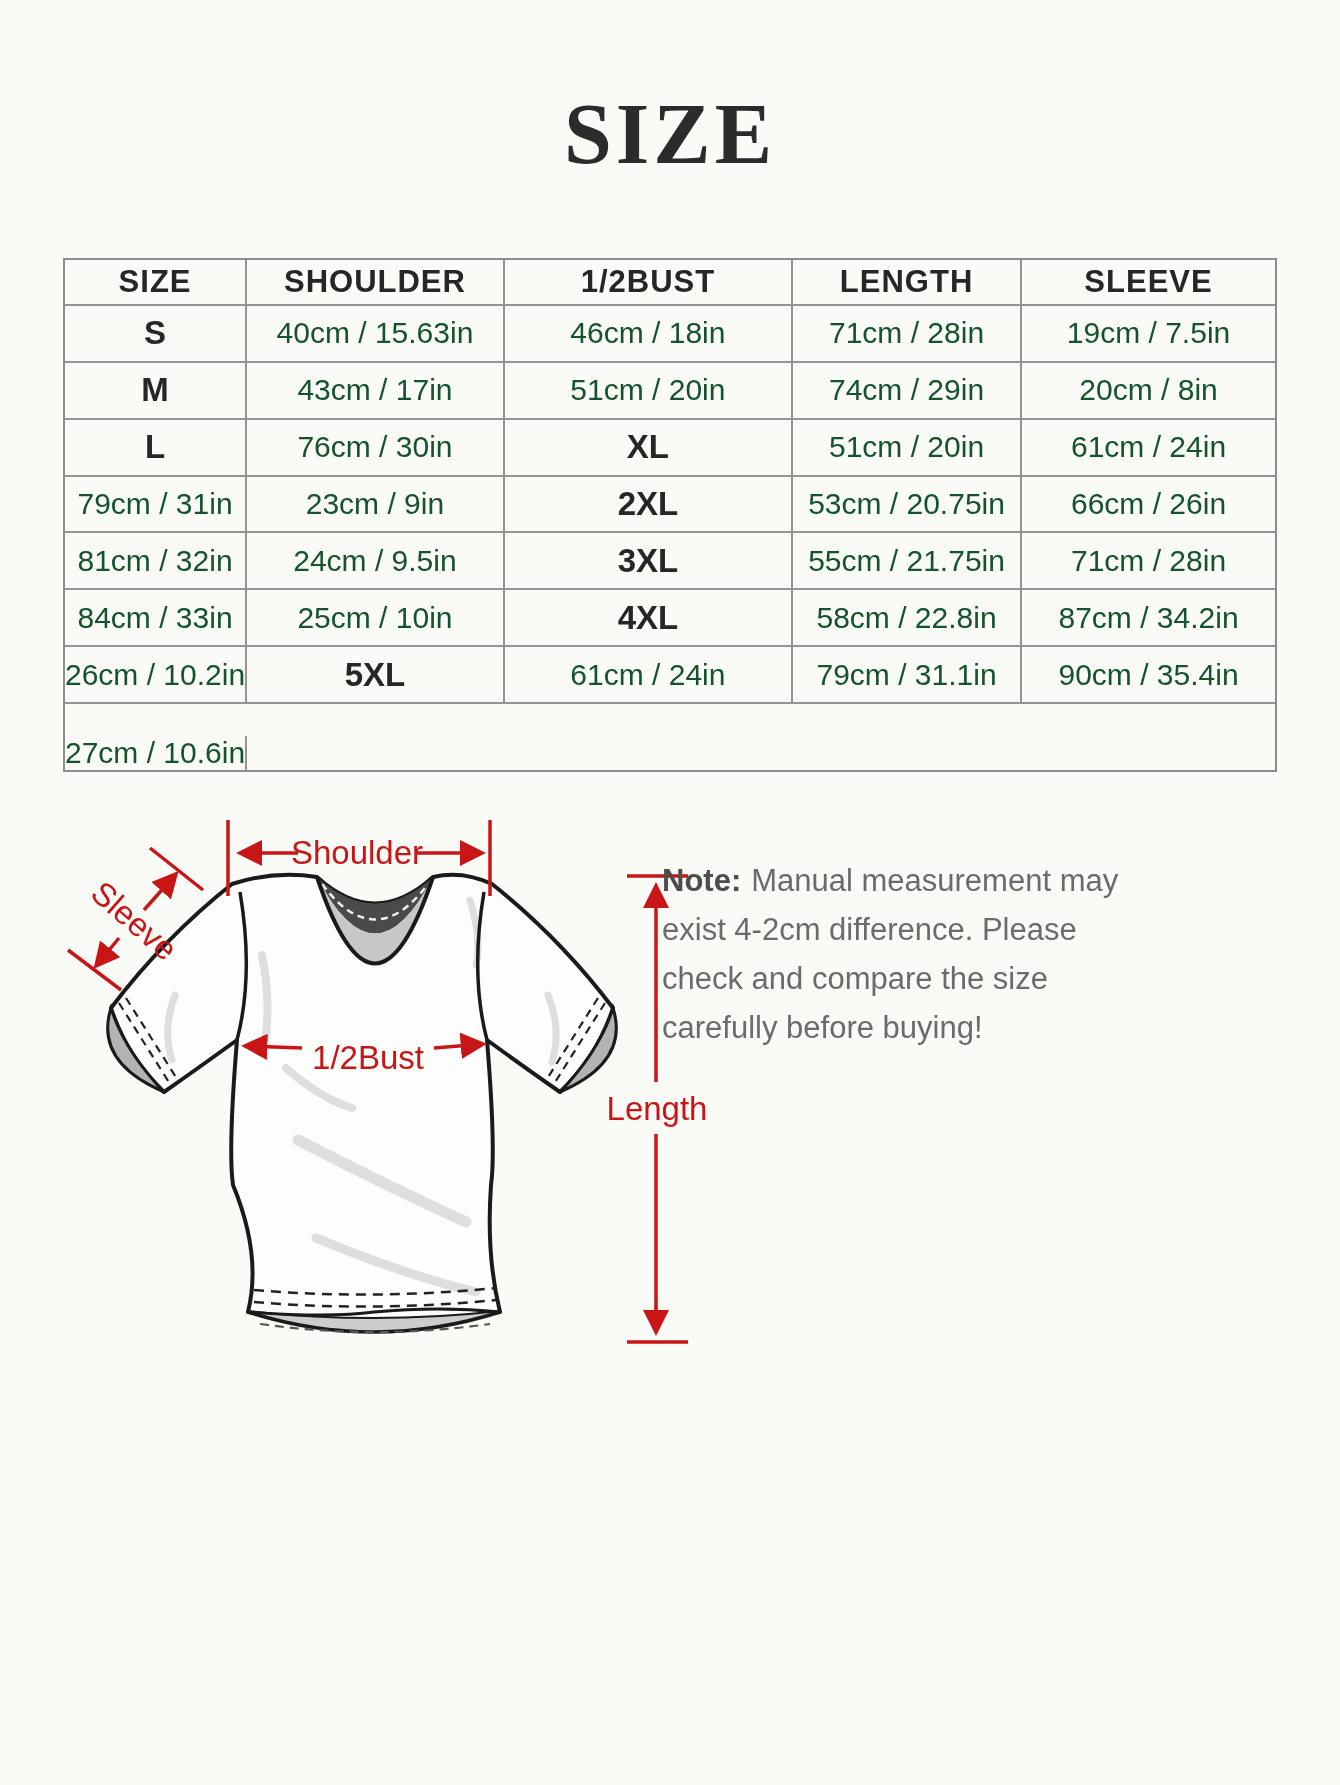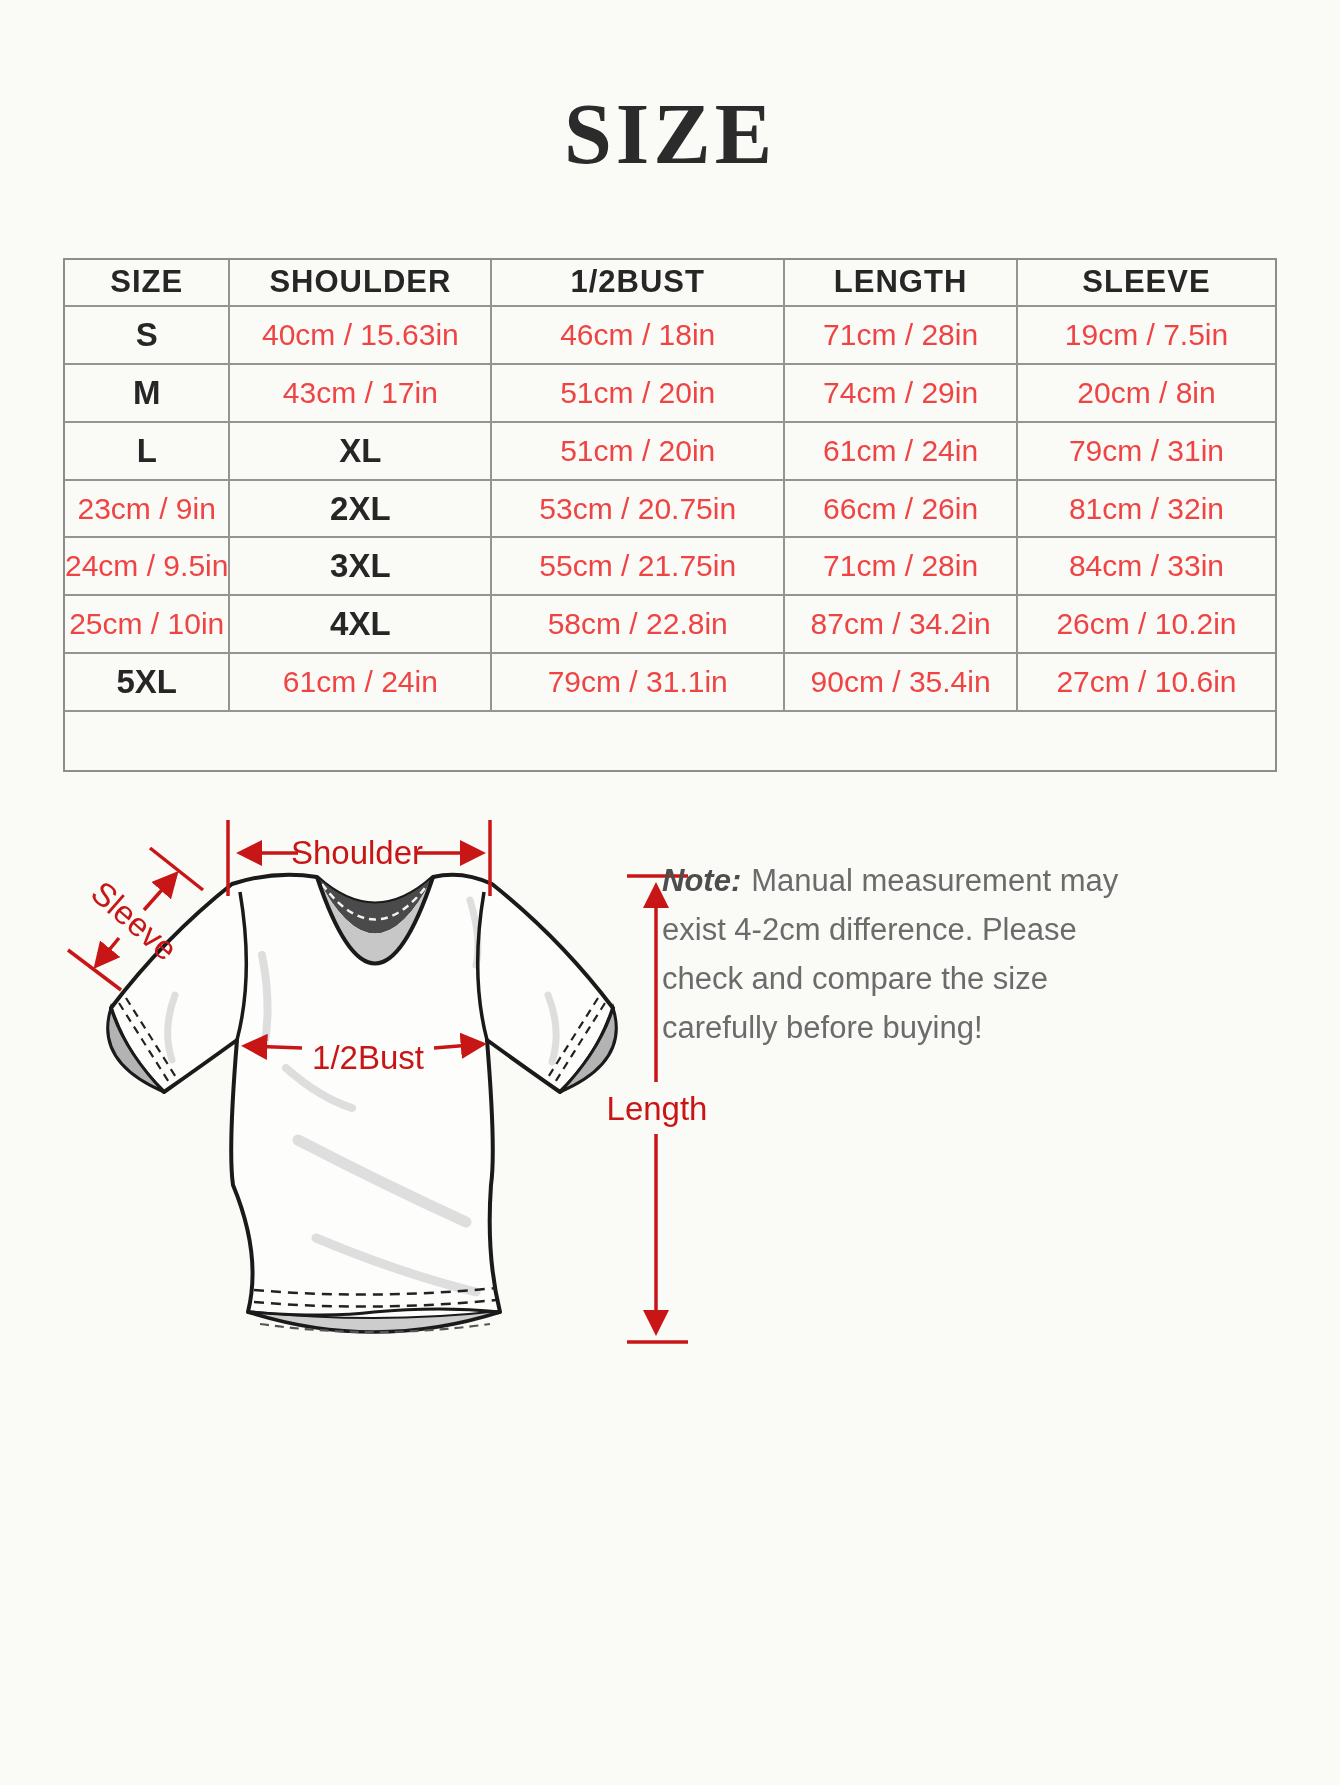--- a/index.html
+++ b/index.html
@@ -20,33 +20,33 @@
     display:grid;
     grid-template-columns:137fr 270fr 302fr 240fr 265fr;
     grid-template-rows:47fr repeat(8, 58fr);
     border:2px solid #8d8d8d;
     box-sizing:border-box;
     background:transparent;
   }
   .cell{
     display:flex;align-items:center;justify-content:center;
     border-right:2px solid #949494;border-bottom:2px solid #949494;
-    font-size:30px;color:#ef4444;
+    font-size:30px;color:#14532d;
     white-space:nowrap;
   }
   .cell:nth-child(5n){border-right:none;}
   .cell:nth-child(n+41){border-bottom:none;margin-top:32px;}
   .cell.hdr{font-weight:bold;font-size:31px;color:#262626;letter-spacing:1px;}
   .cell.szc{font-weight:bold;font-size:33px;color:#262626;}
   .diagram-svg{position:absolute;left:0;top:0;width:1340px;height:1785px;}
   .note-block{
     position:absolute;left:662px;top:856px;width:500px;
     font-size:31px;line-height:49px;color:#6b6b6b;
   }
-  .note-prefix{font-weight:bold;color:#4d4d4d;padding-right:10px;font-style:italic;}
+  .note-prefix{font-weight:bold;color:#4d4d4d;padding-right:10px;}
 </style>
 </head>
 <body>
 
 <svg class="diagram-svg" viewBox="0 0 1340 1785" aria-hidden="true">
   <defs>
     <marker id="arr" viewBox="0 0 10 10" refX="8.5" refY="5" markerWidth="7.5" markerHeight="7.5" orient="auto">
       <path d="M0,0 L10,5 L0,10 Z" fill="#c81616"></path>
     </marker>
   </defs>
@@ -151,20 +151,21 @@
   <div class="cell">71cm / 28in</div>
   <div class="cell">19cm / 7.5in</div>
 
   <div class="cell szc">M</div>
   <div class="cell">43cm / 17in</div>
   <div class="cell">51cm / 20in</div>
   <div class="cell">74cm / 29in</div>
   <div class="cell">20cm / 8in</div>
 
   <div class="cell szc">L</div>
+  <div class="cell">76cm / 30in</div>
 
   <div class="cell szc">XL</div>
   <div class="cell">51cm / 20in</div>
   <div class="cell">61cm / 24in</div>
   <div class="cell">79cm / 31in</div>
   <div class="cell">23cm / 9in</div>
 
   <div class="cell szc">2XL</div>
   <div class="cell">53cm / 20.75in</div>
   <div class="cell">66cm / 26in</div>

